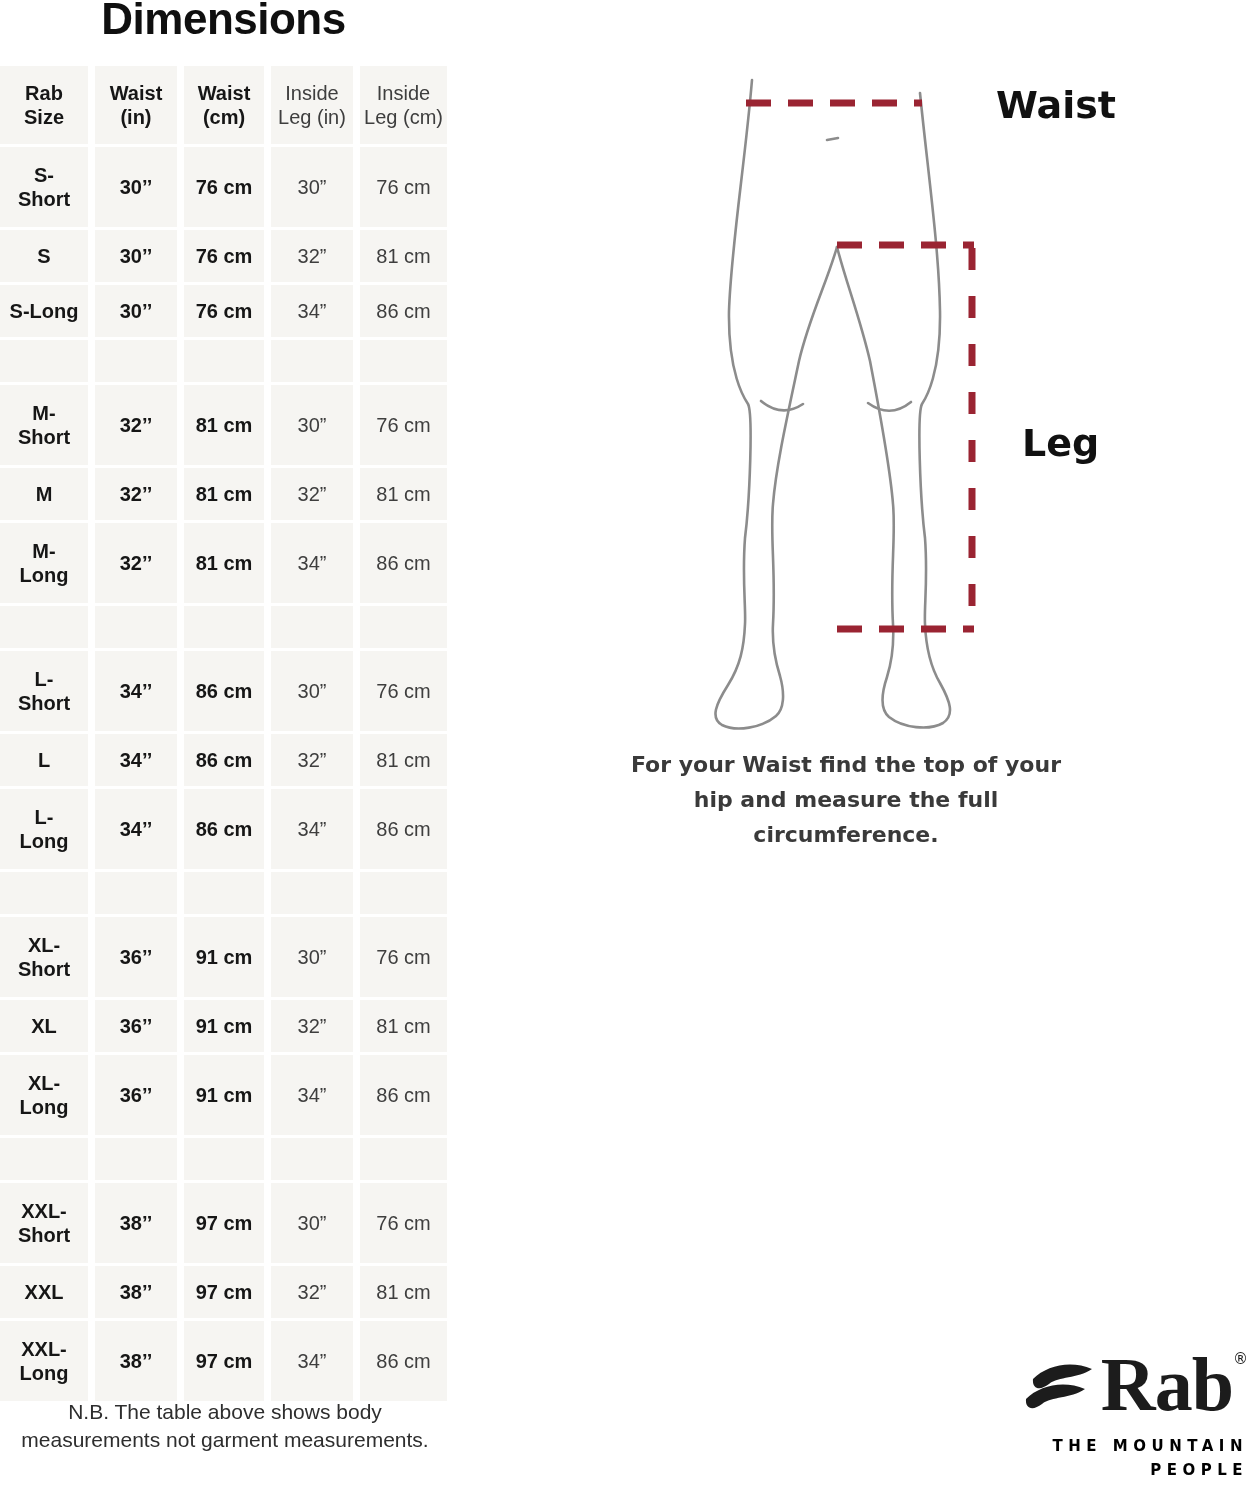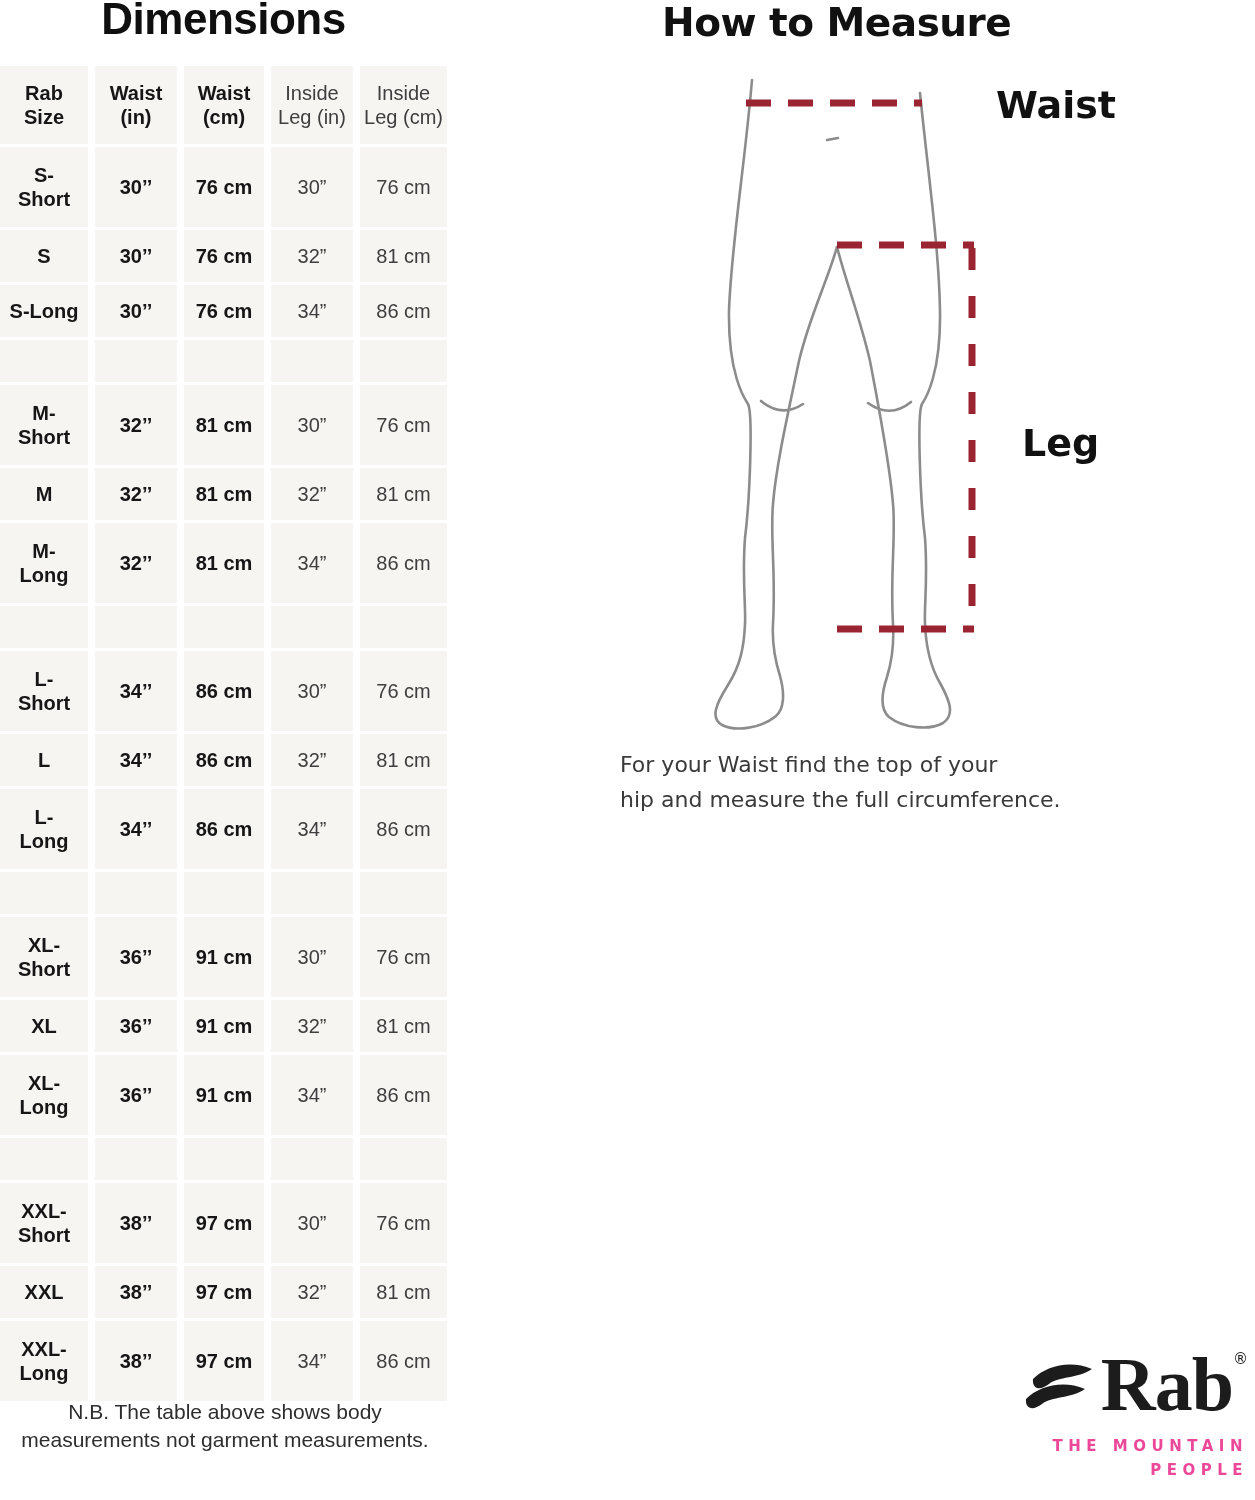--- a/index.html
+++ b/index.html
@@ -30,37 +30,37 @@
   }
   
   .right-col{position:absolute;left:620px;top:0;width:635px;height:1500px;
     font-family:"DejaVu Sans","Liberation Sans",sans-serif;}
   .htm-title{
     position:absolute;left:42px;top:0px;width:560px;
     font-size:39px;font-weight:bold;color:#111111;letter-spacing:-0.5px;
   }
   .diagram{position:absolute;left:80px;top:68px;}
   .para{
-    position:absolute;left:0px;width:452px;
-    font-size:22px;line-height:35px;color:#3a3a3a;white-space:pre-line;
+    position:absolute;left:0px;width:452px;text-align:center;
+    font-size:22px;line-height:35px;color:#3a3a3a;white-space:pre-line;font-weight:bold;
   }
   .para.p1{top:747px;}
   .para.p2{top:817px;}
   
   .logo{position:absolute;left:1018px;top:1348px;width:230px;text-align:right;}
   .logo-row{display:flex;align-items:flex-start;justify-content:flex-end;}
   .logo-mark{margin-top:14px;margin-right:2px;}
   .logo-word{
     font-family:"Liberation Serif",serif;font-weight:bold;font-size:76px;
     line-height:0.95;color:#1c1c1c;letter-spacing:-1px;
   }
   .logo-reg{font-family:"DejaVu Sans",sans-serif;font-size:15px;color:#1c1c1c;
     margin-top:2px;font-weight:normal;}
   .tagline{
-    margin-top:14px;font-size:15px;font-weight:bold;color:#ec4899;
+    margin-top:14px;font-size:15px;font-weight:bold;color:#000000;
     letter-spacing:5.5px;line-height:1.6;white-space:pre-line;text-align:right;
     font-family:"DejaVu Sans","Liberation Sans",sans-serif;
   }
 </style>
 </head>
 <body>
 
 <div class="canvas">
 
   <div class="left-col">
@@ -179,21 +179,20 @@
         <div class="tcell b">38’’</div>
         <div class="tcell b">97 cm</div>
         <div class="tcell">34”</div>
         <div class="tcell">86 cm</div>
       </div>
     <div class="note">N.B. The table above shows body
 measurements not garment measurements.</div>
   </div>
 
   <div class="right-col">
-    <div class="htm-title">How to Measure</div>
 
     <svg class="diagram" width="420" height="676" viewBox="0 0 420 676">
 
       <g fill="none" stroke-width="2.6" stroke-linecap="round" stroke="#8c8c8c">
 
         <path d="M52,12
                  C45,95 31,180 29,243
                  C28,305 44,330 48,336
                  C53,345 50,430 45,470
                  C42,510 46,540 45,556

